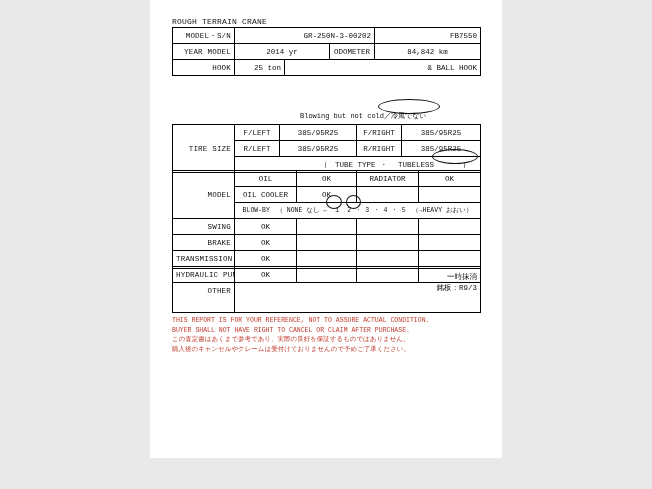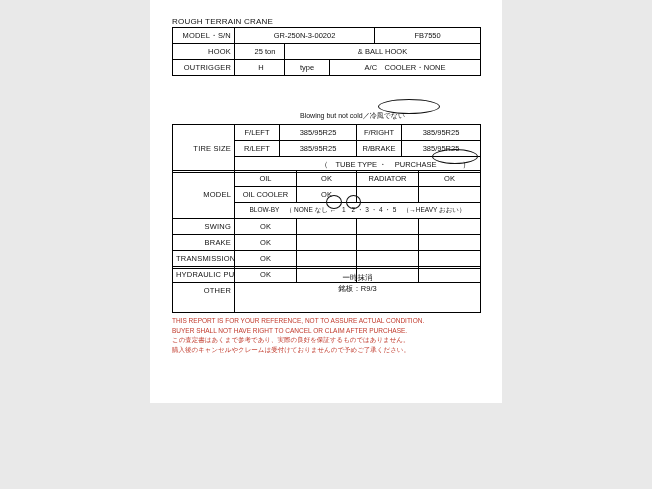--- a/index.html
+++ b/index.html
@@ -4,23 +4,24 @@
 <style>
   html, body {
     margin: 0;
     padding: 0;
     background: #e9e9e9;
     font-family: "Liberation Sans", sans-serif;
   }
   #page {
     position: relative;
     width: 652px;
-    height: 403px;
+    height: 458px;
     background: #e9e9e9;
     overflow: hidden;
+    font-family: Liberation Mono, monospace;
   }
   #sheet {
     position: absolute;
     left: 150px;
     top: 0px;
     width: 352px;
     height: 489px;
     background: #ffffff;
   }
   .doc-title {
@@ -47,21 +48,21 @@
     white-space: nowrap;
     overflow: hidden;
   }
   td.lbl {
     text-align: right;
     font-size: 6.5px;
     letter-spacing: 0.2px;
     margin-left: 24px;
   }
   td.ctr { text-align: center; }
-  td.lft { text-align: center; }
+  td.lft { text-align: right; }
 
   
   #t-main { left: 172px; top: 27px; width: 308px; }
   #t-tire { left: 172px; top: 124px; width: 308px; }
   #t-eng  { left: 172px; top: 170px; width: 308px; }
   #t-other{ left: 172px; top: 268px; width: 308px; }
 
   .blowing-note {
     position: absolute;
     left: 300px;
@@ -90,21 +91,21 @@
     color: #c0392b;
     white-space: nowrap;
   }
   .disclaimer div { white-space: nowrap; }
   .jp { letter-spacing: 0px; }
   .other-cell {
     vertical-align: top !important;
     padding-top: 3px !important;
     font-size: 7px;
     line-height: 11px;
-    text-align: center;
+    text-align: right;
   }
 </style>
 </head>
 <body>
 
 <div id="page">
   <div id="sheet"></div>
 
   <div class="doc-title">ROUGH TERRAIN CRANE</div>
 
@@ -116,29 +117,29 @@
       <col style="width:45px">
         <col style="width:106px">
     </colgroup>
     <tbody>
       <tr>
         <td class="lbl">MODEL・S/N</td>
         <td class="lft" colspan="3">GR-250N-3-00202</td>
         <td class="lft">FB7550</td>
       </tr>
       <tr>
+        <td class="lbl">YEAR MODEL</td>
+        <td class="ctr" colspan="2">2014 yr</td>
+        <td class="ctr">ODOMETER</td>
+        <td class="ctr">84,842 km</td>
+      </tr>
+      <tr>
         <td class="lbl">HOOK</td>
         <td class="lft" style="padding-left:14px">25 ton</td>
         <td class="lft" colspan="3">&amp; BALL HOOK</td>
-      </tr>
-      <tr>
-        <td class="lbl">OUTRIGGER</td>
-        <td class="lft" style="padding-left:6px">H</td>
-        <td class="lft">type</td>
-        <td class="ctr" colspan="2">A/C　COOLER・NONE</td>
       </tr>
     </tbody>
   </table>
 
   <div class="ellipse" id="ell-ac"></div>
   <div class="blowing-note">Blowing but not cold／冷風でない</div>
 
   <table class="grid" id="t-tire">
     <colgroup>
       <col style="width:62px">
@@ -151,27 +152,27 @@
       <tr>
         <td class="lbl" rowspan="3" style="vertical-align:middle">TIRE SIZE</td>
         <td class="ctr">F/LEFT</td>
         <td class="ctr">385/95R25</td>
         <td class="ctr">F/RIGHT</td>
         <td class="ctr">385/95R25</td>
       </tr>
       <tr>
         <td class="ctr">R/LEFT</td>
         <td class="ctr">385/95R25</td>
-        <td class="ctr">R/BRAKE</td>
+        <td class="ctr">R/RIGHT</td>
         <td class="ctr">385/95R25</td>
       </tr>
       <tr>
         <td class="ctr" colspan="4" style="text-align:right; padding-right:10px">
           <span>（　TUBE TYPE ・</span>
-          <span style="padding:0 24px 0 6px">PURCHASE</span>
+          <span style="padding:0 24px 0 6px">TUBELESS</span>
           <span>）</span>
         </td>
       </tr>
     </tbody>
   </table>
   <div class="ellipse" id="ell-tube"></div>
 
   <table class="grid" id="t-eng">
     <colgroup>
       <col style="width:62px">

